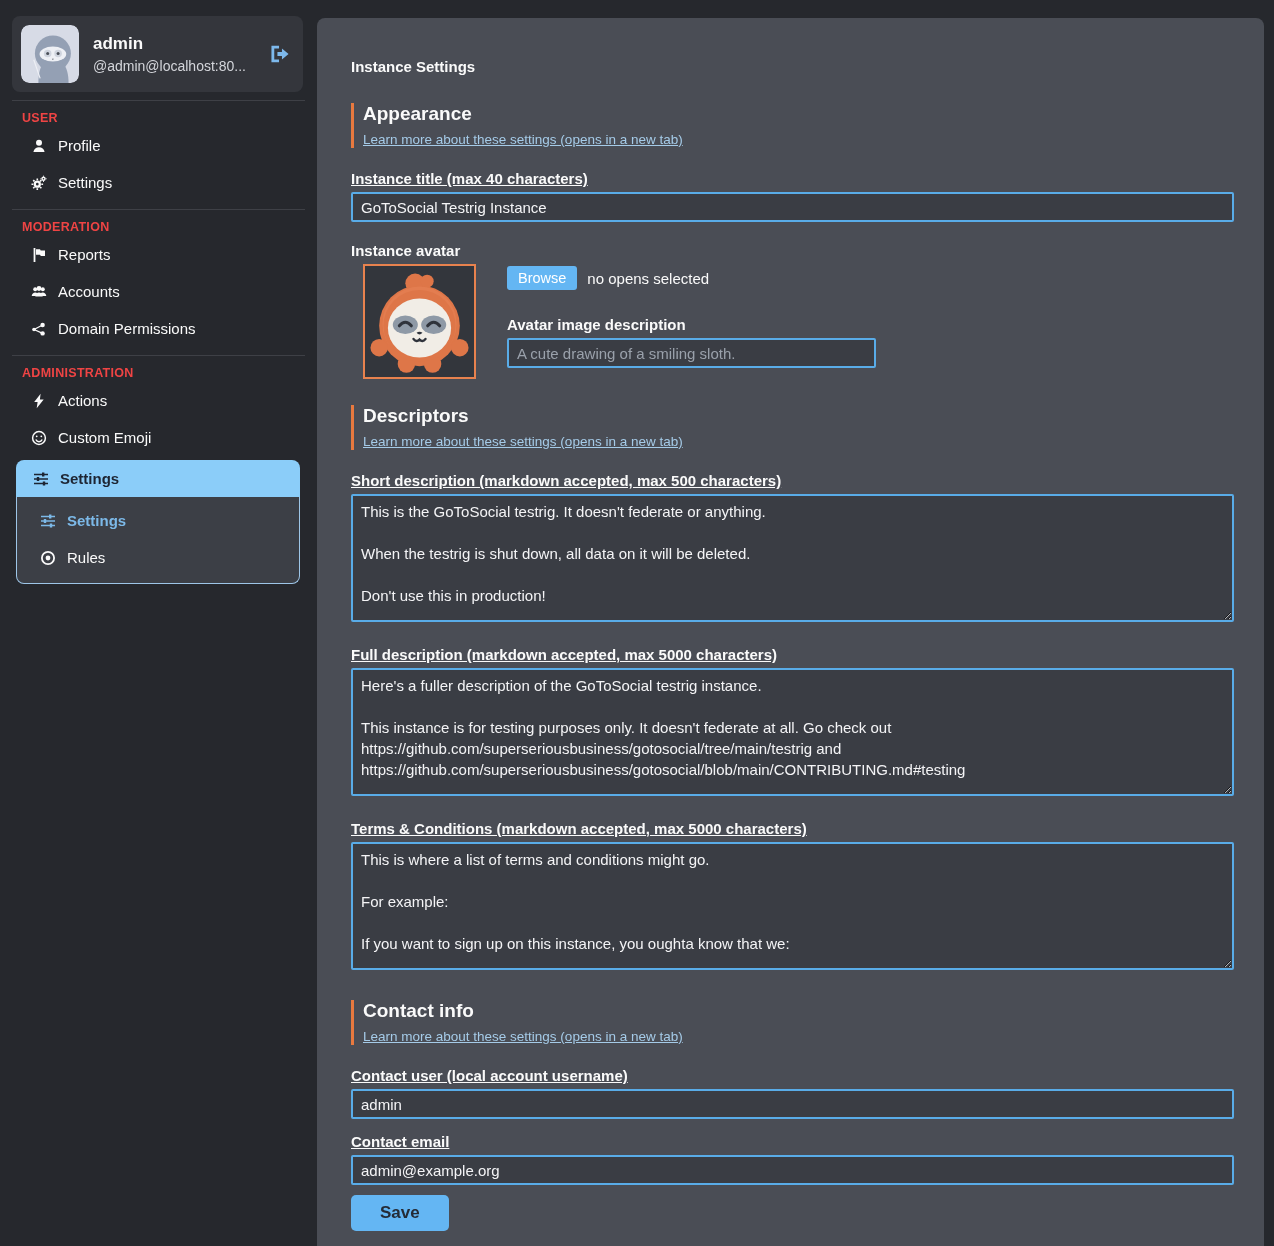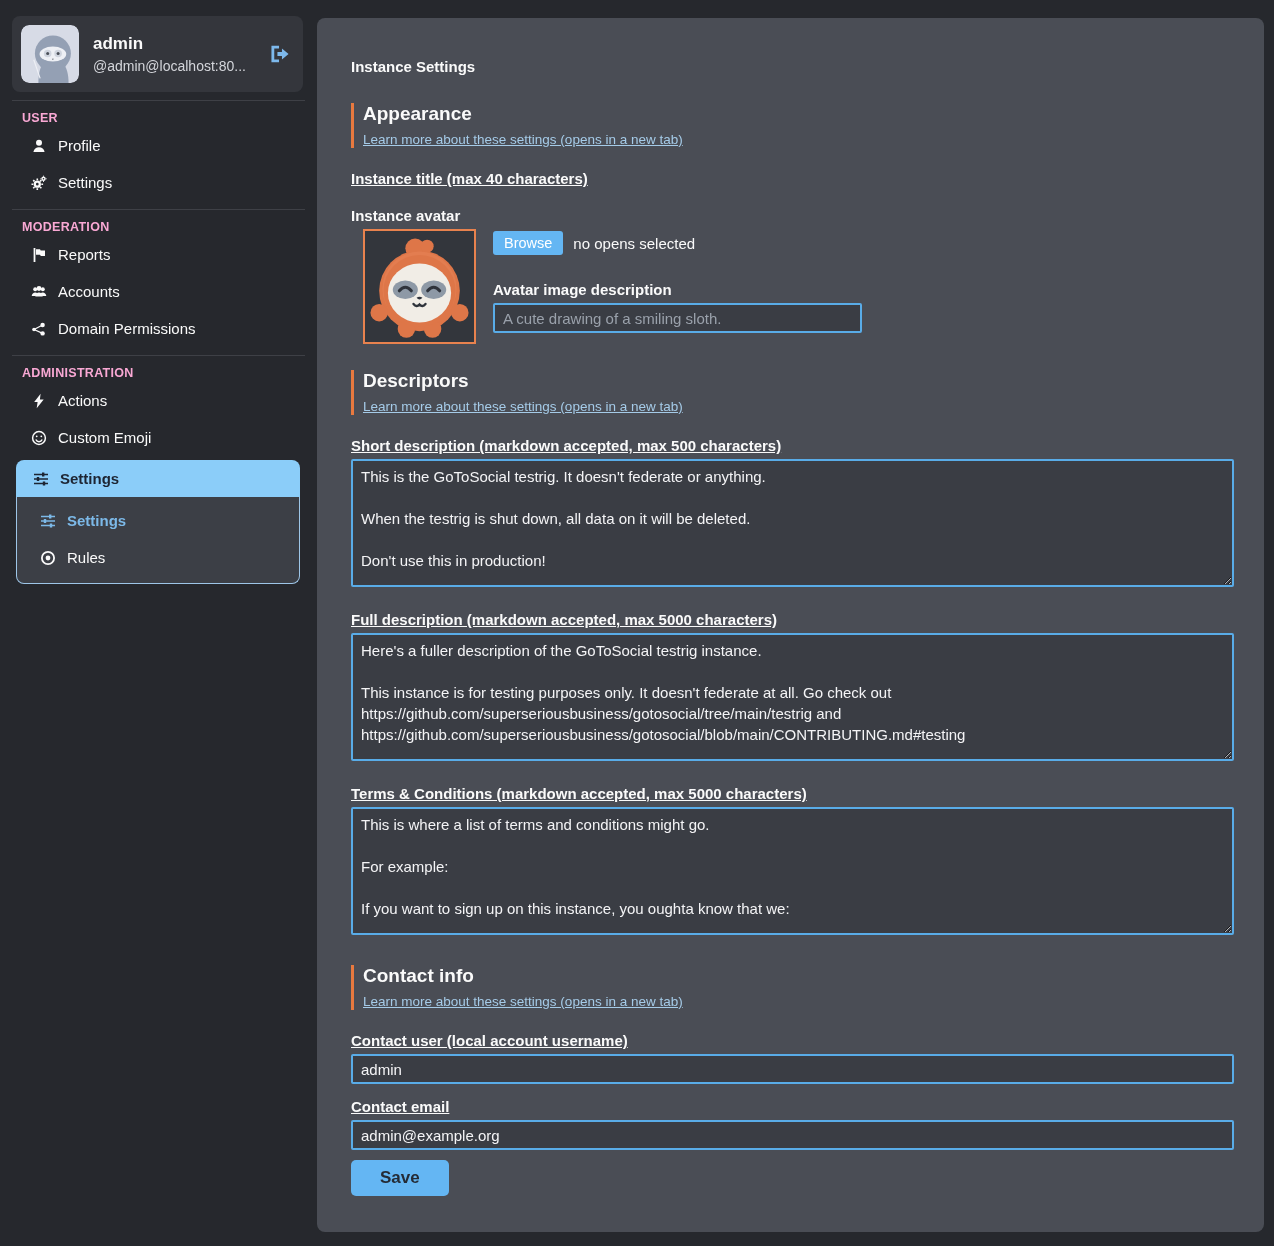--- a/index.html
+++ b/index.html
@@ -12,21 +12,21 @@
   .user-card { margin:0 14px 0 12px; background:#34363c; border-radius:8px; padding:9px 12px 9px 9px;
                display:flex; align-items:center; gap:14px; cursor:pointer; }
   .avatar { width:58px; height:58px; flex:none; border-radius:8px; overflow:hidden; }
   .avatar svg { display:block; width:100%; height:100%; }
   .user-meta { min-width:0; }
   .user-name { font-weight:bold; font-size:17px; margin-bottom:4px; }
   .user-handle { font-size:14px; color:#d4d6db; white-space:nowrap; }
   .logout { margin-left:auto; color:#7db9ec; cursor:pointer; display:flex; }
   .logout svg { width:22px; height:20px; }
   hr.divider { border:0; border-top:1px solid #3e4046; margin:8px 12px; }
-  .nav-label { color:#f9a8d4; font-weight:bold; font-size:12.5px; letter-spacing:.3px; margin:10px 0 2px 22px; }
+  .nav-label { color:#ef4444; font-weight:bold; font-size:12.5px; letter-spacing:.3px; margin:10px 0 2px 22px; }
   .nav-item { display:flex; align-items:center; gap:11px; padding:10px 8px 10px 30px;
               font-size:15px; color:#fafafa; text-decoration:none; cursor:pointer; }
   .nav-item .icon { width:17px; height:16px; flex:none; display:flex; align-items:center; justify-content:center; }
   .nav-item .icon svg { width:16px; height:16px; }
   .settings-group { margin:4px 17px 0 16px; }
   .nav-item.active { background:#8bcdf9; color:#1d2533; font-weight:bold; border-radius:8px 8px 0 0;
                      padding:10px 8px 10px 16px; }
   .submenu { background:#3c3f46; border:1px solid #9ec6e8; border-top:none; border-radius:0 0 8px 8px; padding:5px 0 7px; }
   .submenu .nav-item { padding:10px 8px 10px 22px; }
   .submenu .nav-item.current { color:#7cb9e8; font-weight:bold; }
@@ -40,21 +40,21 @@
   .learn-link { color:#a5cbe8; font-size:13.5px; text-decoration:underline; cursor:pointer; }
   .field { margin-bottom:20px;text-decoration:underline; }
   .field label { display:block; font-weight:bold; font-size:15px; margin-bottom:5px; }
   .text-input, textarea {
     width:100%; background:#3a3d44; border:2px solid #59ace8; border-radius:2px;
     color:#f4f4f6; font-size:15px; padding:5px 8px; font-family:inherit; outline:none;
   }
   .text-input { height:30px; }
   .text-input::placeholder, textarea::placeholder { color:#9aa1ab; }
   textarea { height:128px; line-height:21px; resize:vertical; }
-  .avatar-row { display:flex; gap:17px; margin-bottom:20px;padding-left:12px; }
+  .avatar-row { display:flex; gap:31px; margin-bottom:20px;padding-left:12px; }
   .avatar-box { width:113px; height:115px; flex:none; border:2px solid #e8824e; background:#33363c; }
   .avatar-box svg { display:block; width:109px; height:111px; }
   .file-row { display:flex; align-items:center; gap:10px; height:28px; }
   .browse-btn { background:#64b6f3; color:#ffffff; border:none; border-radius:3px;
                 font-size:14.5px; padding:4px 11px; font-family:inherit; cursor:pointer; }
   .file-status { font-size:15px; }
   .avatar-desc { margin-top:24px; width:369px; }
   .save-btn { display:block; margin-top:10px; background:#64b6f3; color:#242b36; font-weight:bold;
               font-size:17px; border:none; border-radius:5px; padding:8px 29px; font-family:inherit; cursor:pointer; }
 </style>
@@ -216,20 +216,21 @@
   <main class="main">
     <h1 class="page-title">Instance Settings</h1>
 
     <div class="section-head">
       <h2>Appearance</h2>
       <a class="learn-link">Learn more about these settings (opens in a new tab)</a>
     </div>
 
     <div class="field">
       <label>Instance title (max 40 characters)</label>
+      <input class="text-input" type="text" value="GoToSocial Testrig Instance" style="">
     </div>
 
     <div>
       <label style="display:block;font-weight:bold;font-size:15px;margin-bottom:5px;">Instance avatar</label>
       <div class="avatar-row">
         <div class="avatar-box">
           <svg viewBox="0 0 100 100">
             <g fill="#de7648">
               <circle cx="50" cy="54" r="37"></circle>
               <circle cx="46" cy="15" r="9"></circle>

